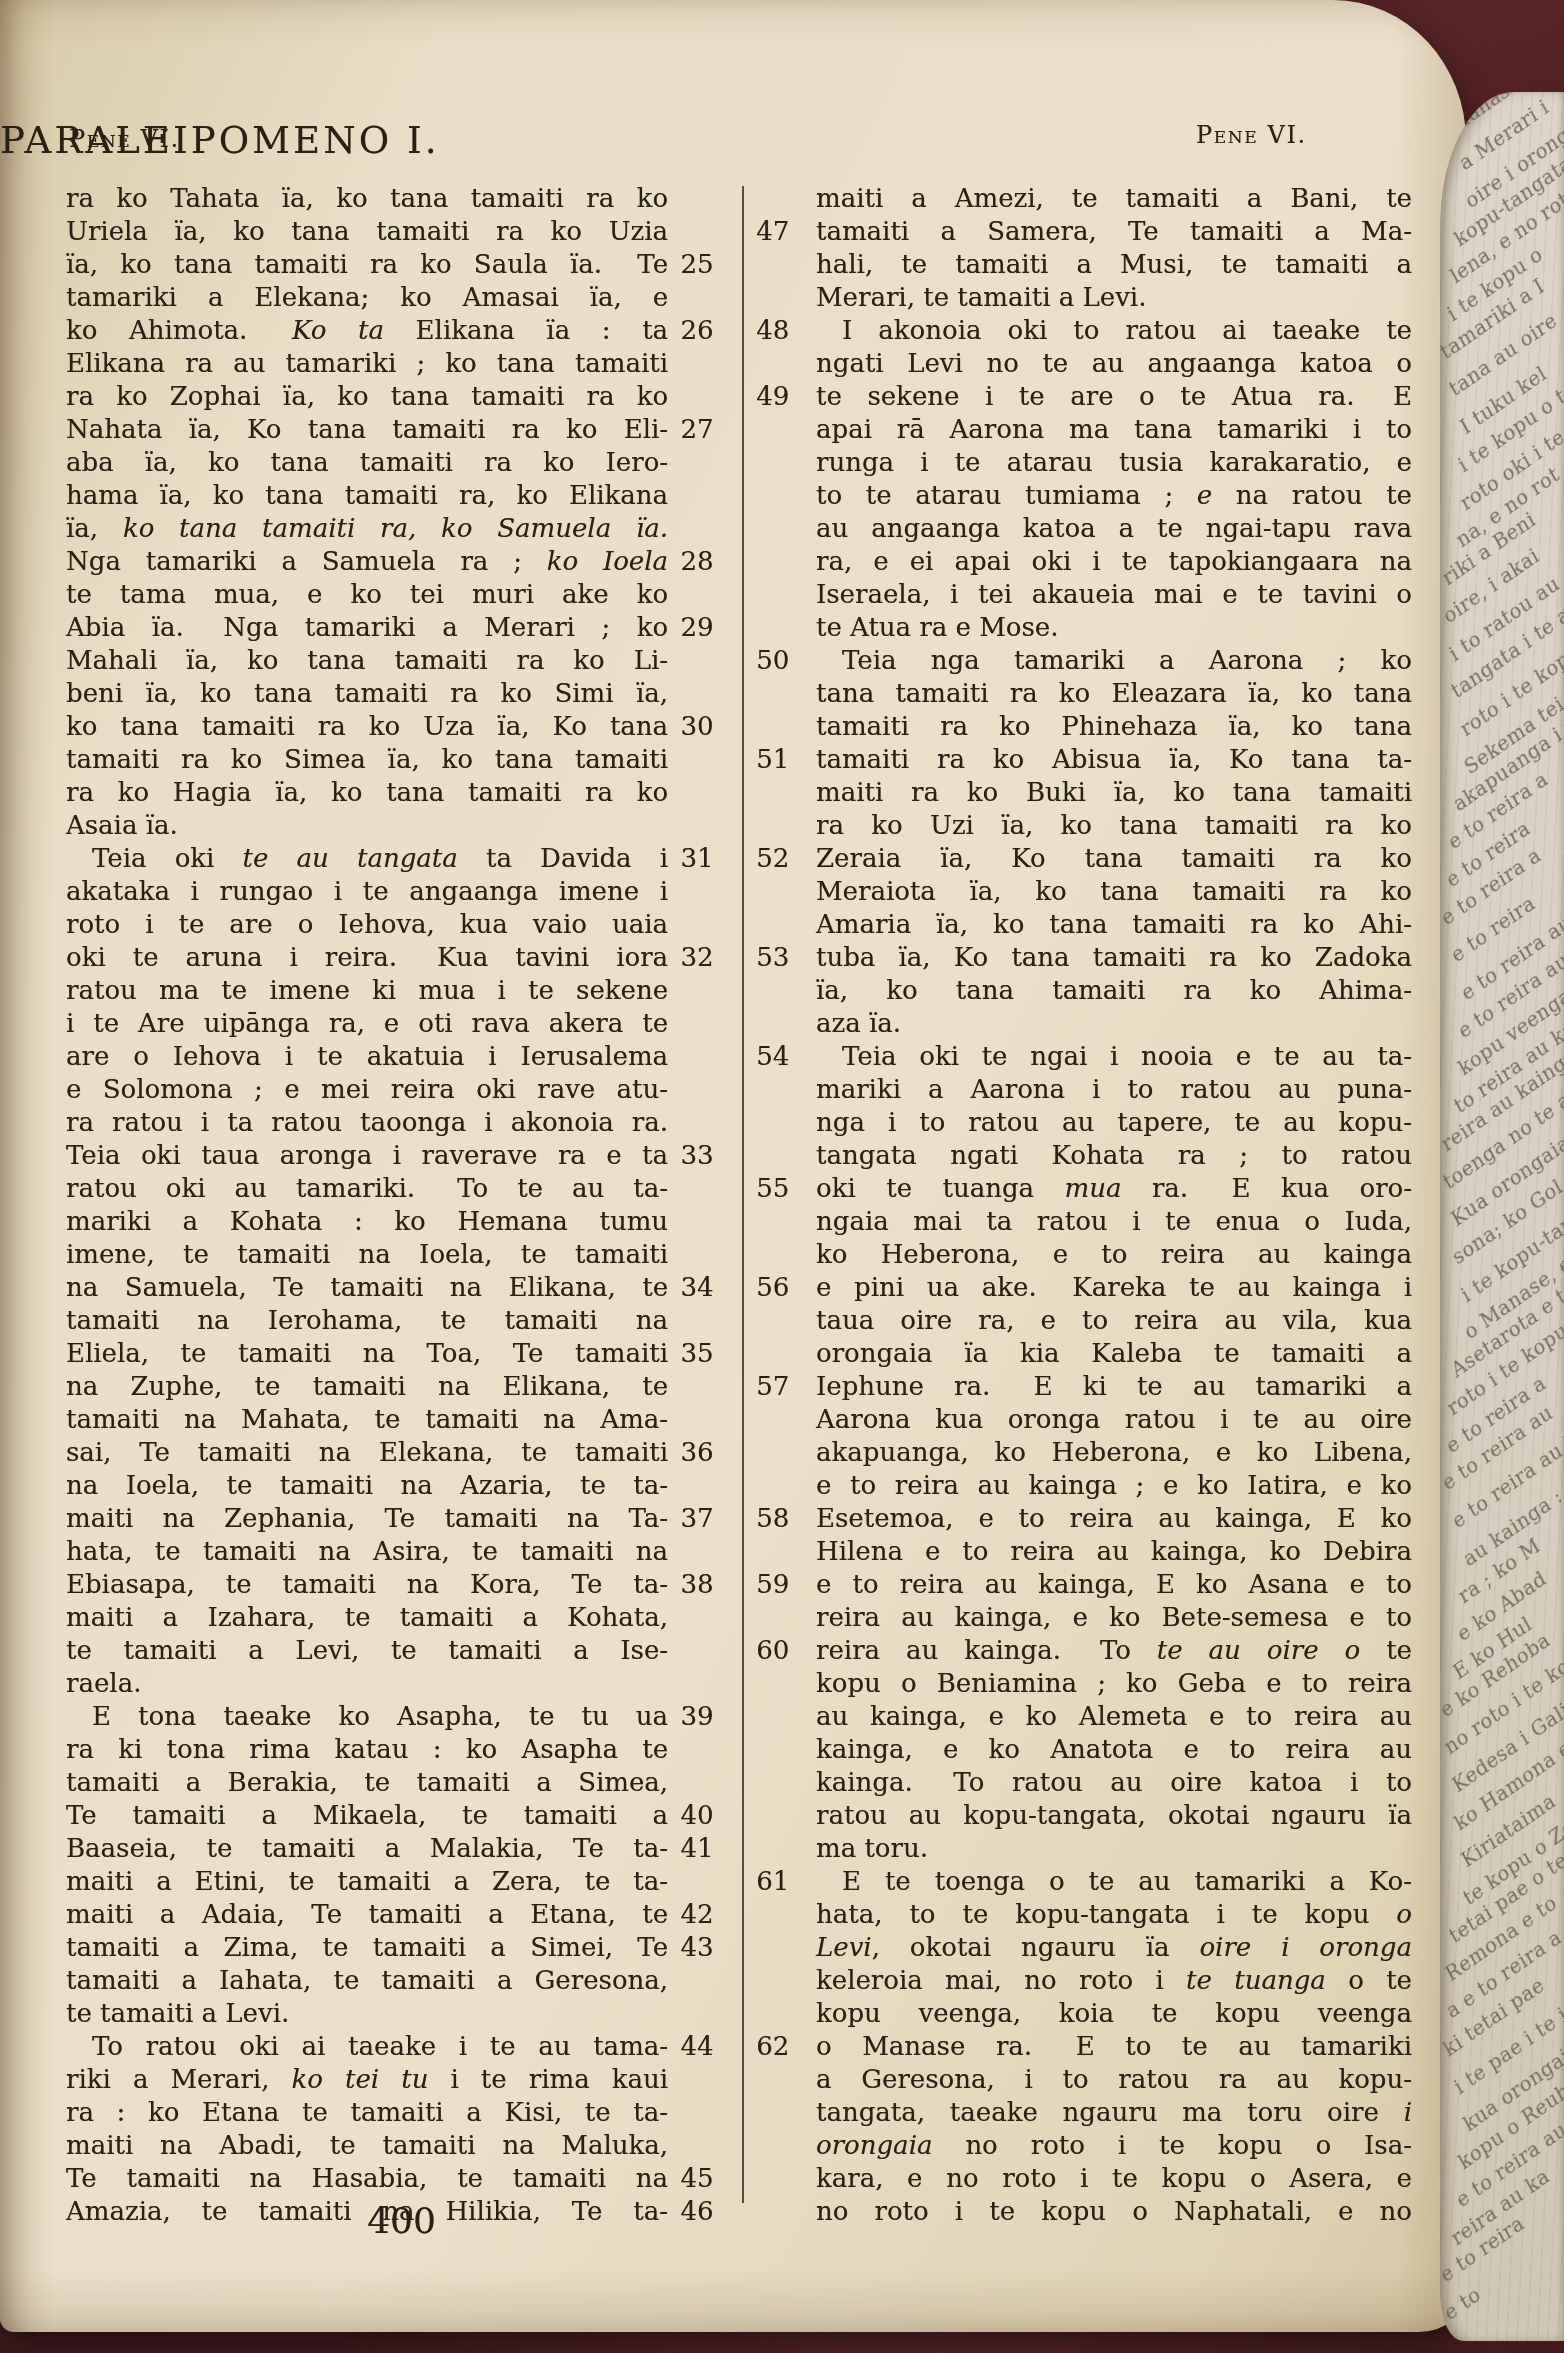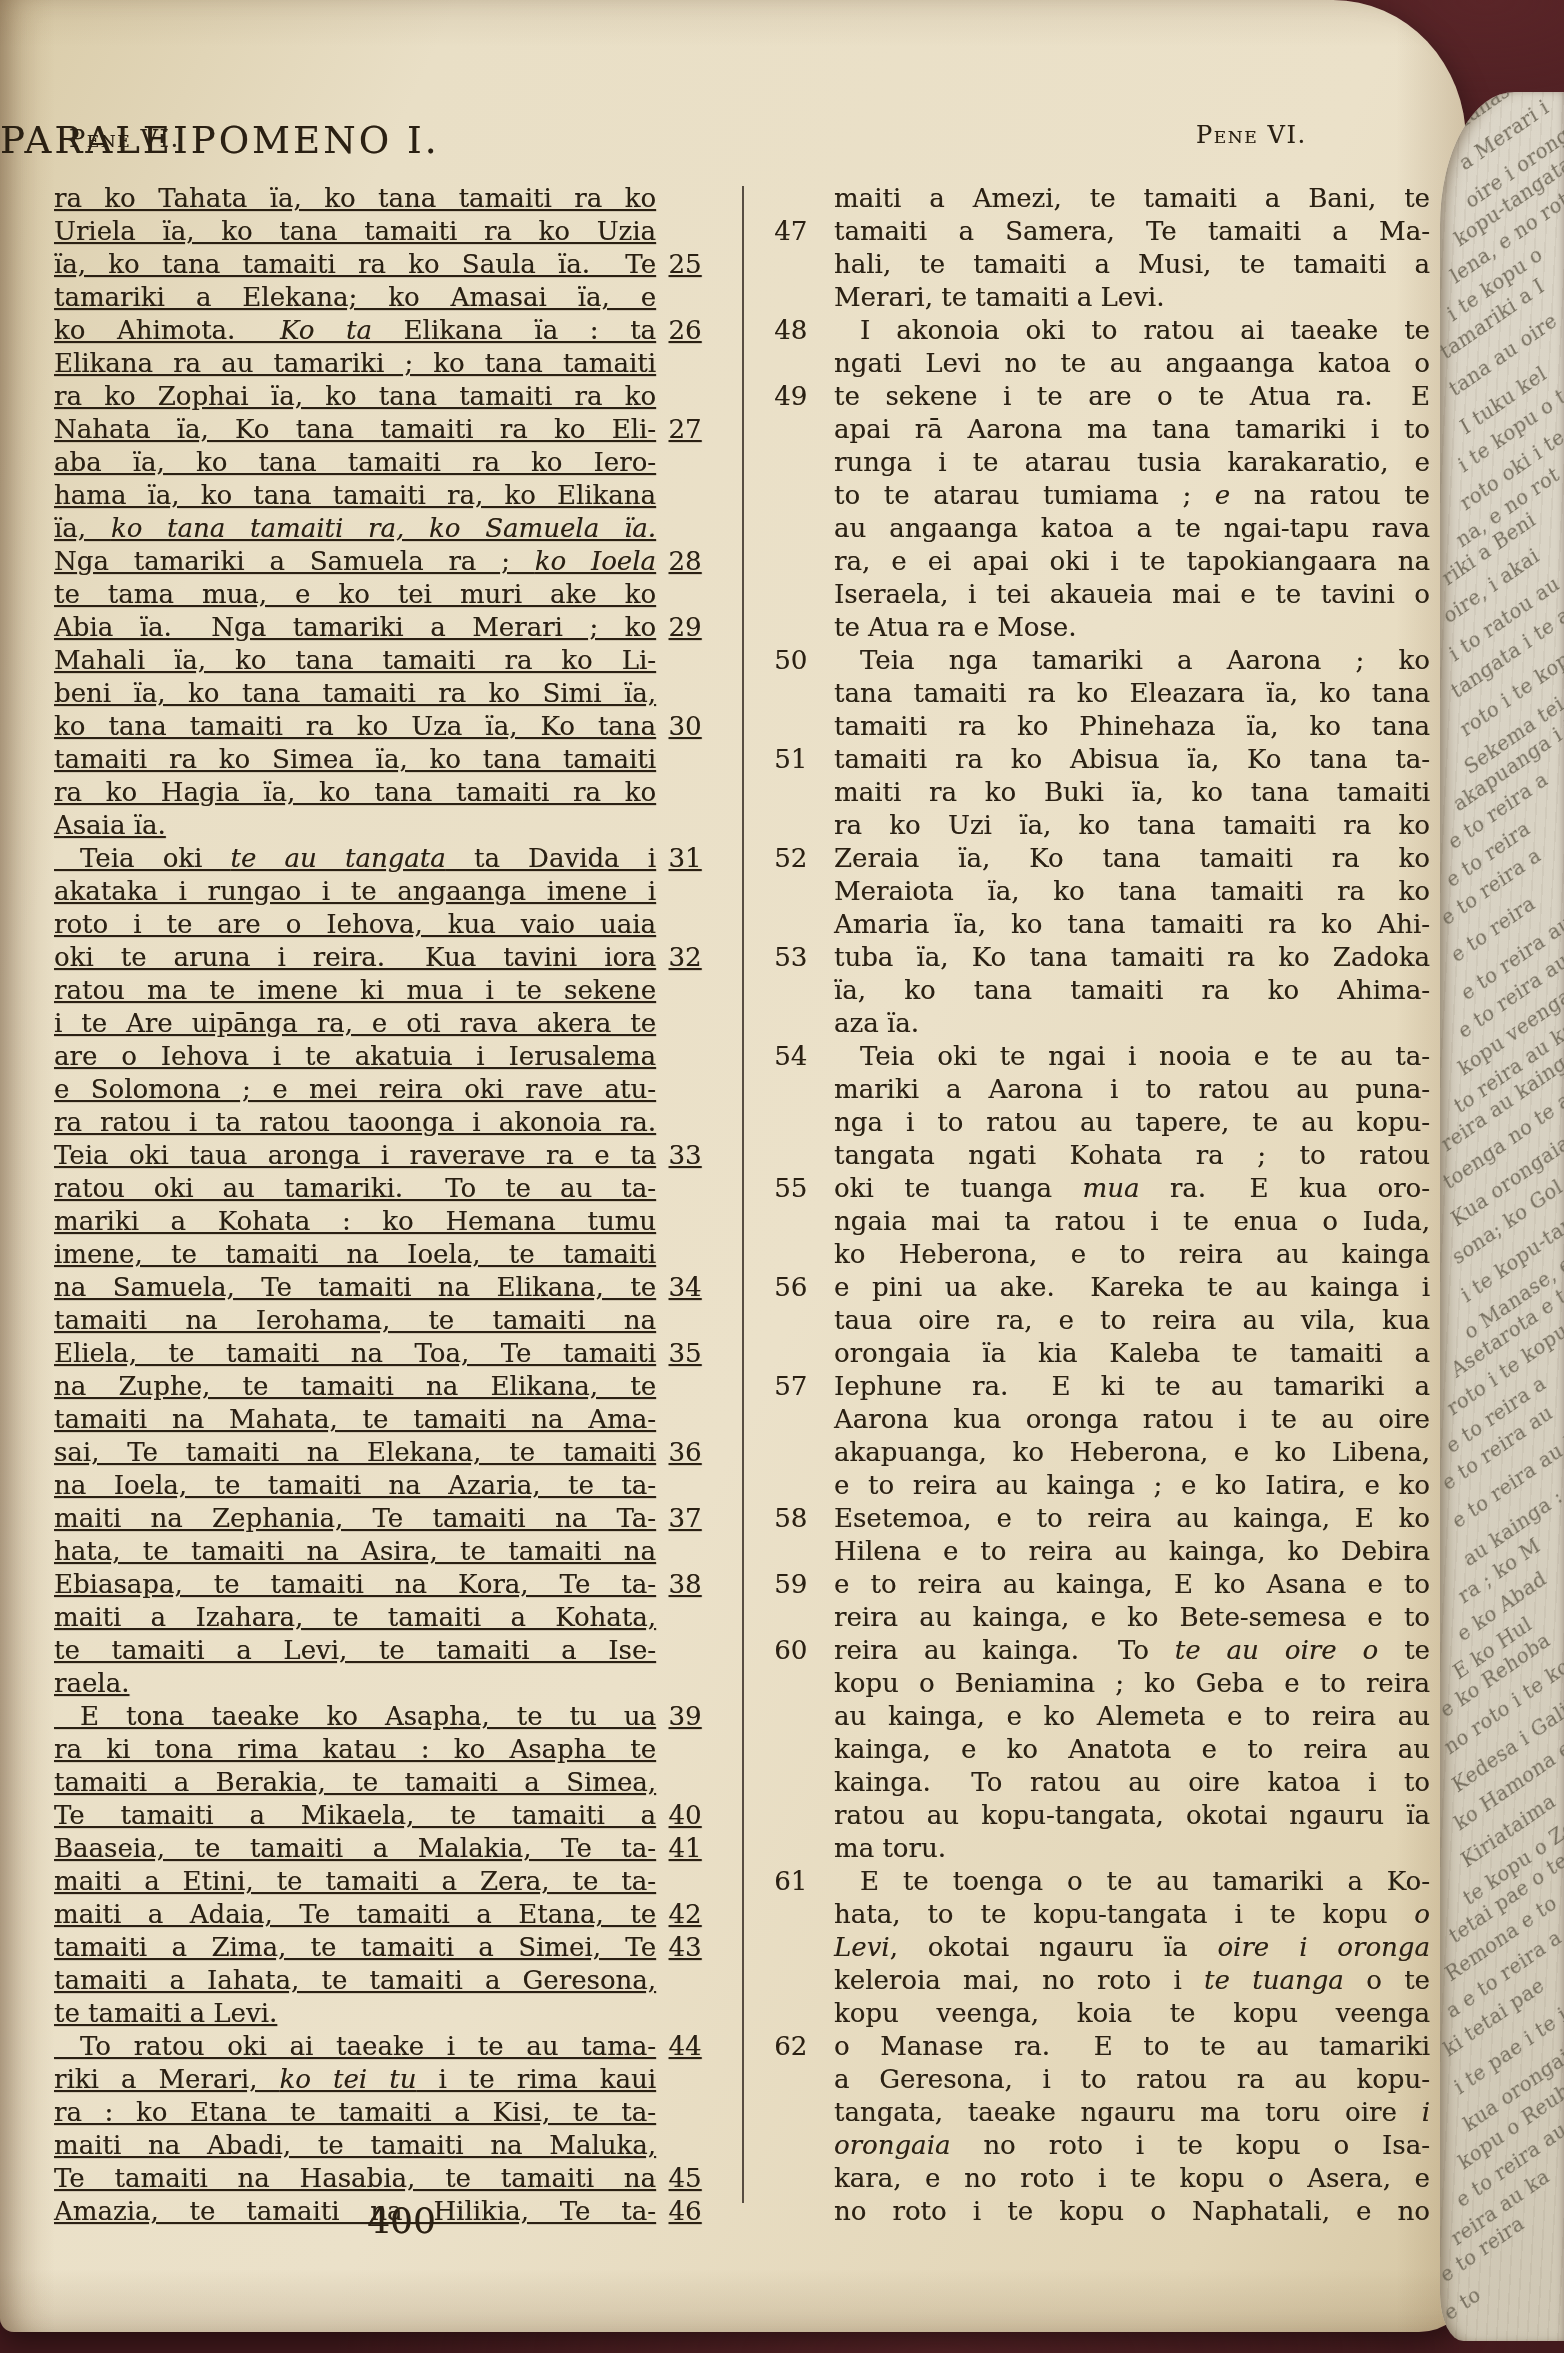--- a/index.html
+++ b/index.html
@@ -29,22 +29,22 @@
   
   .runhead{position:absolute;top:119px;left:0;width:1432px;height:49px;}
   .pene{position:absolute;font-variant:small-caps;font-size:24px;letter-spacing:1.6px;}
   .pene.left{left:69px;top:6.3px;}
   .pene.right{left:1196px;top:1.6px;}
   .booktitle{position:absolute;left:0;top:0;width:100%;
     font-size:37px;letter-spacing:3.1px;}
   
   .col{position:absolute;top:182px;font-size:26px;line-height:33px;}
   .col .row{display:flex;height:33px;overflow:visible;}
-  .col-left{left:54px;width:671px;text-decoration:underline;}
-  .col-right{left:750px;width:662px;margin-left:18px;}
+  .col-left{left:66px;width:671px;}
+  .col-right{left:750px;width:662px;}
   .ltext{text-align:justify;text-align-last:justify;white-space:normal;}
   .ltext.end{text-align-last:left;}
   .col-left .ltext{width:603px;}
   .col-left .vnum{width:69px;padding-left:12.5px;box-sizing:border-box;}
   .col-right .vnum{width:66px;padding-left:6.3px;box-sizing:border-box;}
   .col-right .ltext{width:596px;}
   .it{font-style:italic;}
   .colrule{position:absolute;left:742px;top:186px;width:2.3px;height:2017px;background:#3d332a;opacity:.85;}
   .pageno{position:absolute;left:66px;top:2200px;width:671px;text-align:center;font-size:36px;}
   

